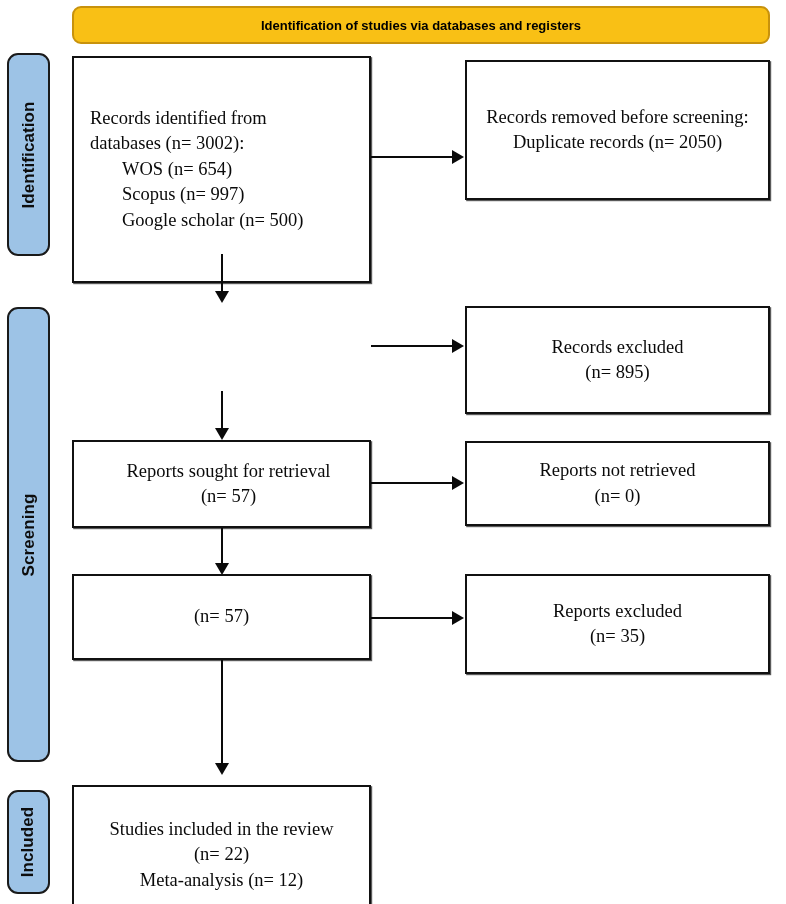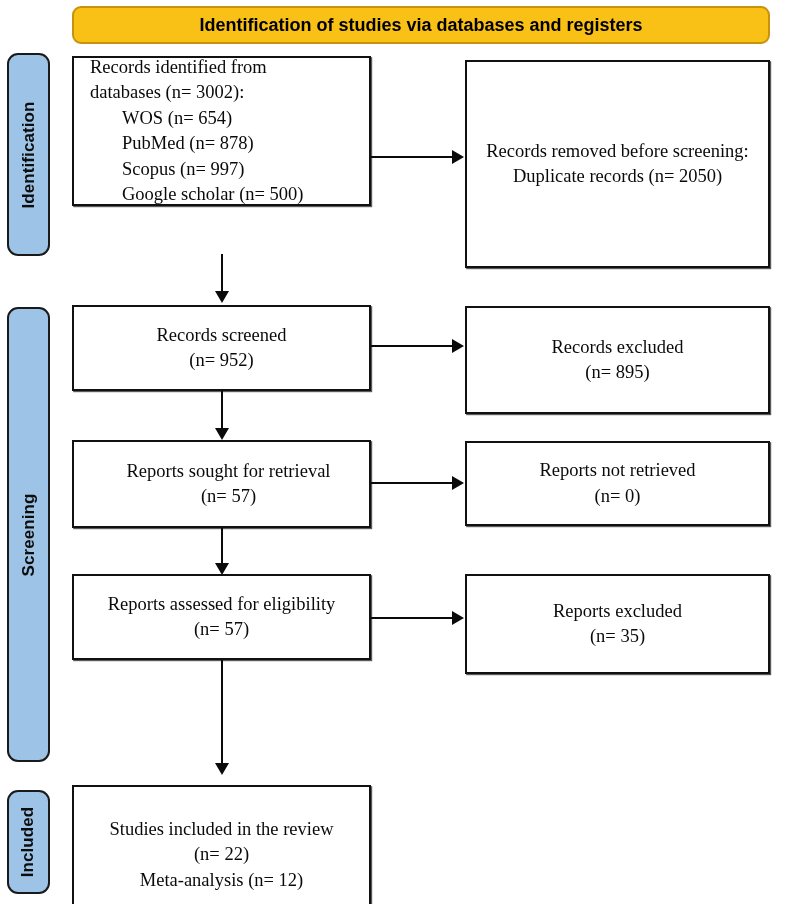--- a/index.html
+++ b/index.html
@@ -45,21 +45,21 @@
     background: #f9c015;
     border: 2.5px solid #c8920c;
     border-radius: 9px;
     display: flex;
     align-items: center;
     justify-content: center;
   }
   .banner .banner-label {
     font-family: "Liberation Sans", "DejaVu Sans", sans-serif;
     font-weight: bold;
-    font-size: 18px;
+    font-size: 13px;
     color: #000000;
     white-space: nowrap;
   }
 
   
   .node {
     position: absolute;
     box-sizing: border-box;
     background: #ffffff;
     border: 2.2px solid #111111;
@@ -129,44 +129,39 @@
   </div>
 
   <div class="phase-pill" style="left:7px; top:307px; width:43px; height:455px;">
     <span class="phase-label">Screening</span>
   </div>
 
   <div class="phase-pill" style="left:7px; top:790px; width:43px; height:104px;">
     <span class="phase-label">Included</span>
   </div>
 
-  <div class="node leftal" style="left:72px; top:56px; width:299px; height:150px;">
+  <div class="node leftal" style="left:72px; top:56px; width:299px; height:227px;">
     <span class="line">Records identified from</span>
     <span class="line">databases (n= 3002):</span>
     <span class="line indent">WOS (n= 654)</span>
-    <span class="line indent">PubMed (n= 878)</span>
     <span class="line indent">Scopus (n= 997)</span>
     <span class="line indent">Google scholar (n= 500)</span>
   </div>
 
-  <div class="node center" style="left:465px; top:60px; width:305px; height:208px;">
+  <div class="node center" style="left:465px; top:60px; width:305px; height:140px;">
     <span class="line">Records removed before screening:</span>
     <span class="line">Duplicate records (n= 2050)</span>
   </div>
 
   <div class="hline" style="left:371px; top:156px; width:82px;"></div>
   <div class="arrow-right" style="left:452px; top:149.5px;"></div>
 
   <div class="vline" style="left:221px; top:254px; width:2.4px; height:38px;"></div>
   <div class="arrow-down" style="left:214.7px; top:291px;"></div>
 
-  <div class="node center" style="left:72px; top:305px; width:299px; height:86px;">
-    <span class="line">Records screened</span>
-    <span class="line">(n= 952)</span>
-  </div>
 
   <div class="node center" style="left:465px; top:306px; width:305px; height:108px;">
     <span class="line">Records excluded</span>
     <span class="line">(n= 895)</span>
   </div>
 
   <div class="hline" style="left:371px; top:345px; width:82px;"></div>
   <div class="arrow-right" style="left:452px; top:338.5px;"></div>
 
   <div class="vline" style="left:221px; top:391px; width:2.4px; height:42px;"></div>
@@ -182,21 +177,20 @@
     <span class="line">(n= 0)</span>
   </div>
 
   <div class="hline" style="left:371px; top:482px; width:82px;"></div>
   <div class="arrow-right" style="left:452px; top:475.5px;"></div>
 
   <div class="vline" style="left:221px; top:528px; width:2.4px; height:40px;"></div>
   <div class="arrow-down" style="left:214.7px; top:563px;"></div>
 
   <div class="node center" style="left:72px; top:574px; width:299px; height:86px;">
-    <span class="line">Reports assessed for eligibility</span>
     <span class="line">(n= 57)</span>
   </div>
 
   <div class="node center" style="left:465px; top:574px; width:305px; height:100px;">
     <span class="line">Reports excluded</span>
     <span class="line">(n= 35)</span>
   </div>
 
   <div class="hline" style="left:371px; top:617px; width:82px;"></div>
   <div class="arrow-right" style="left:452px; top:610.5px;"></div>

